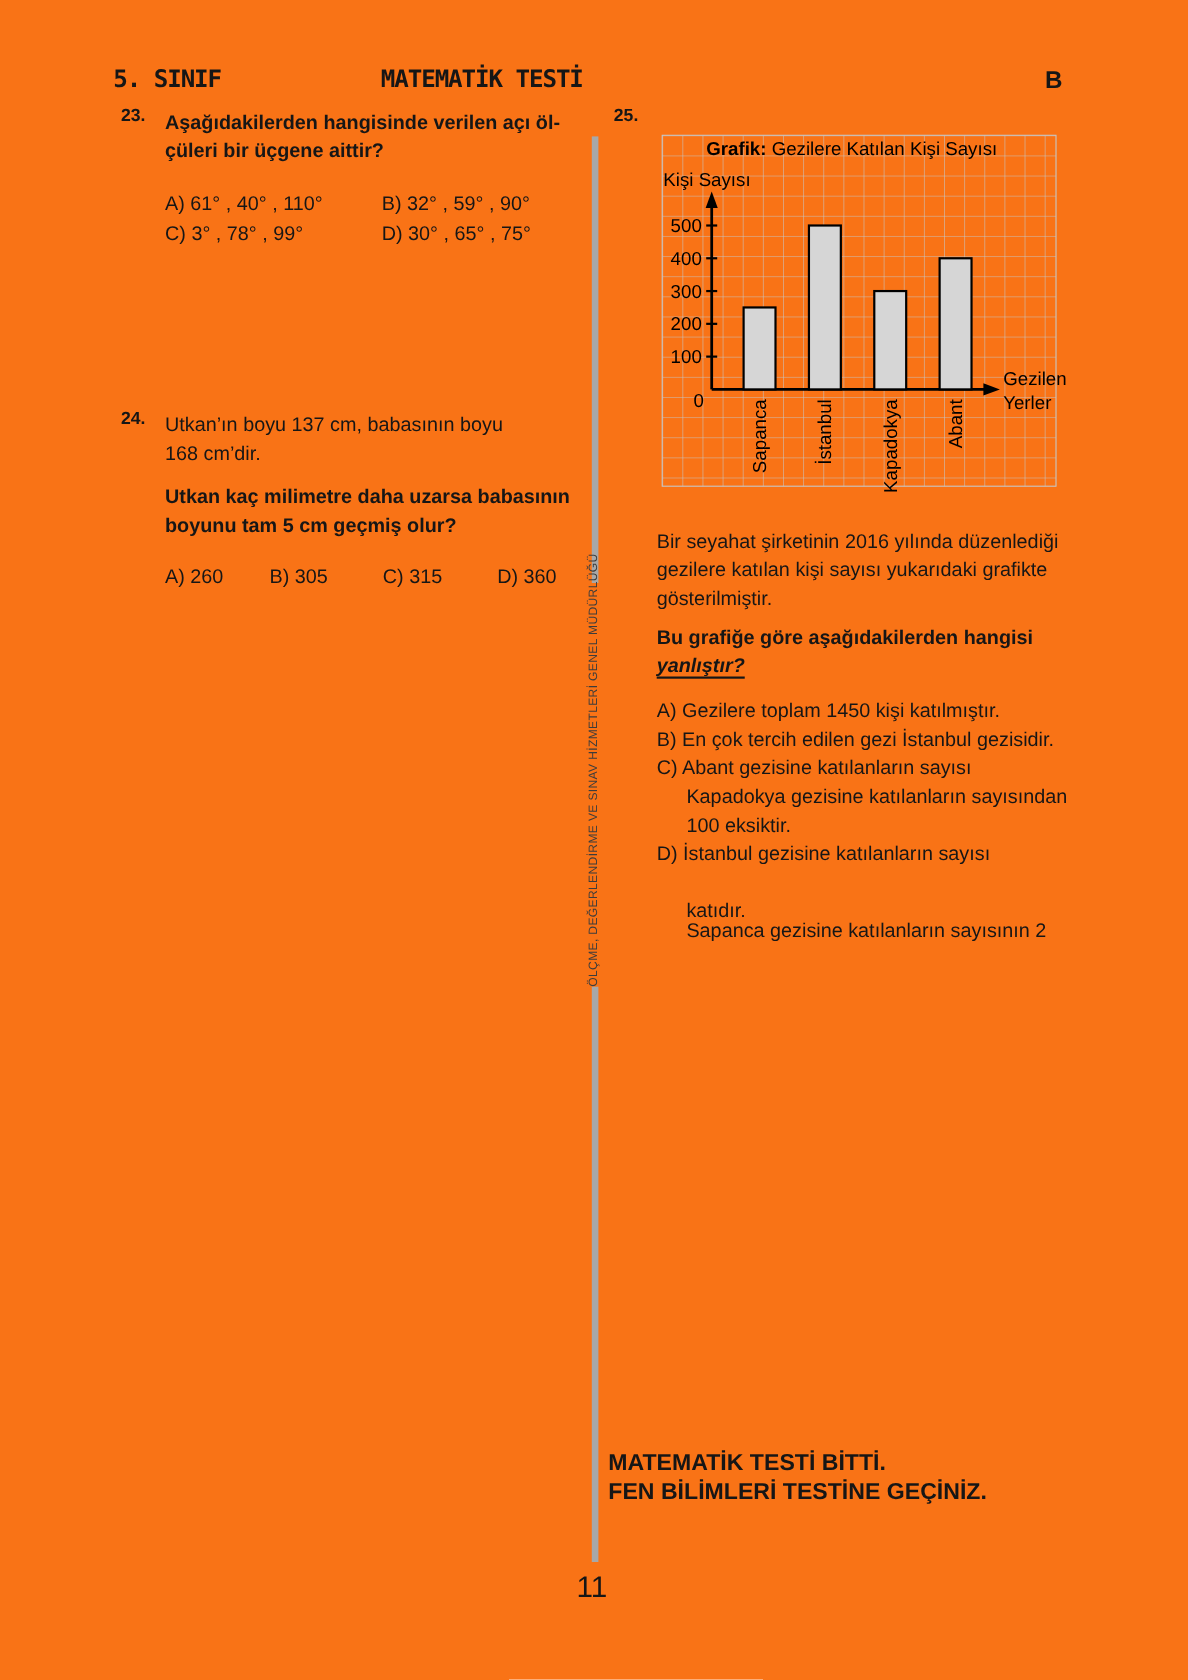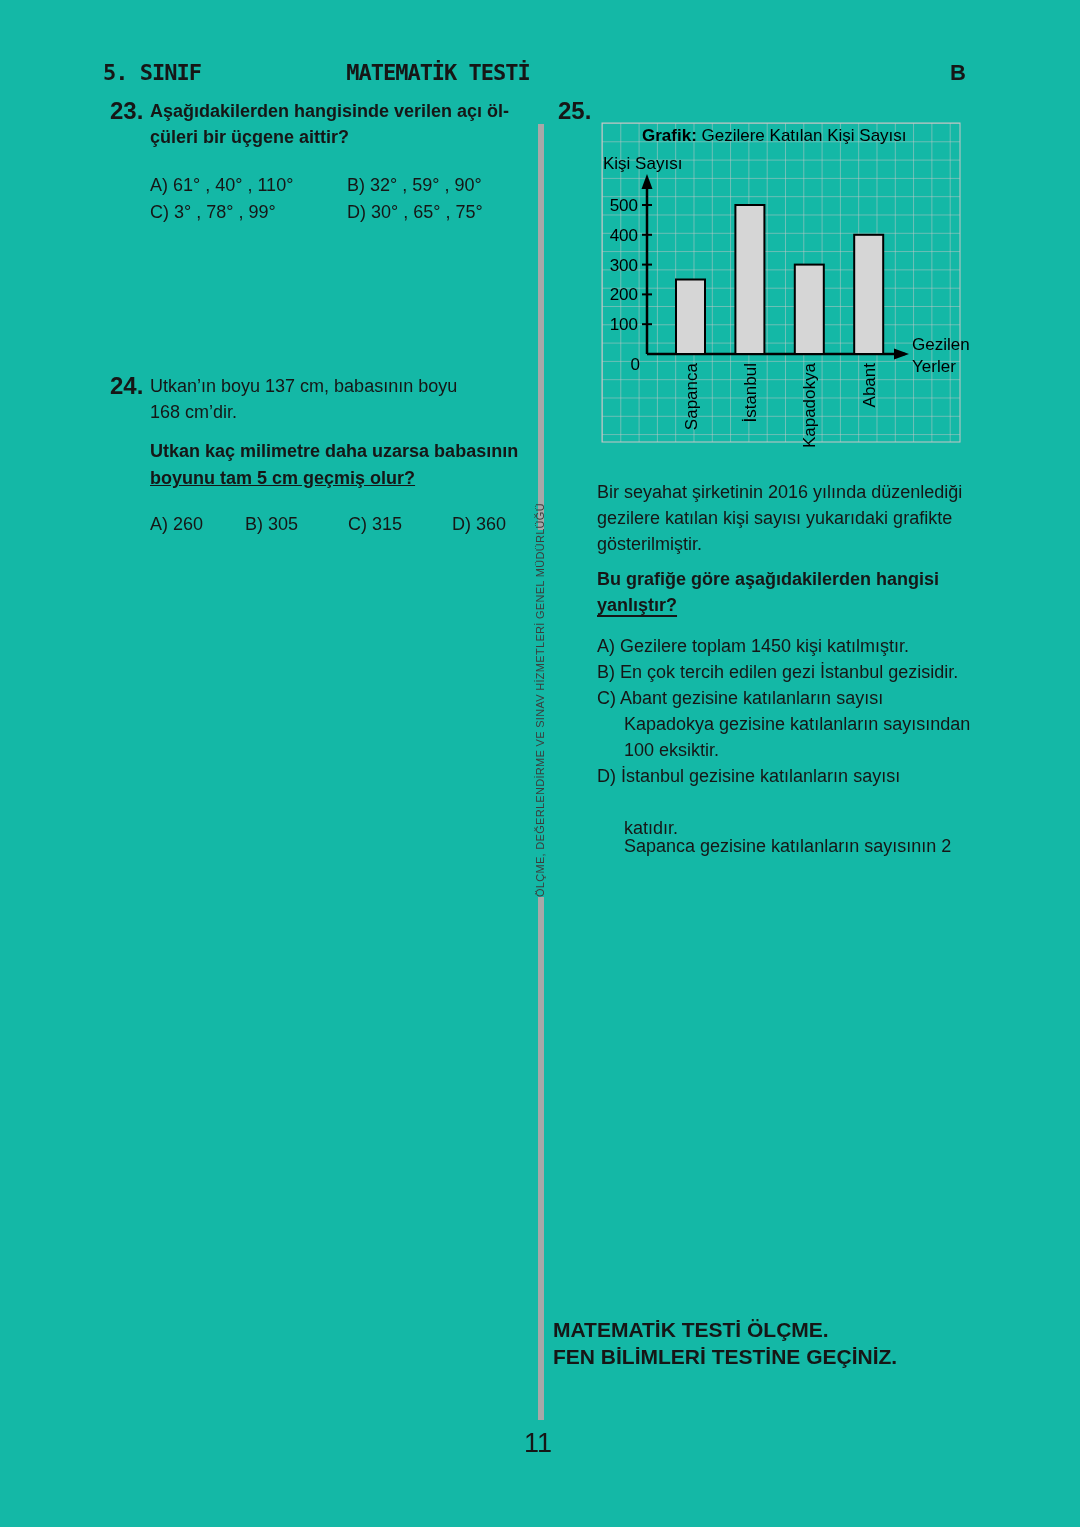--- a/index.html
+++ b/index.html
@@ -1,27 +1,27 @@
 <!DOCTYPE html>
 <html><head>
 <meta charset="utf-8">
 <style>
   html,body{margin:0;padding:0;background:#ffffff;}
   #page{
     position:relative;
     width:1080px;height:1527px;
-    background:#14b8a6;
+    background:#f97316;
     font-family:"Liberation Sans", sans-serif;
     color:#161616;
     overflow:hidden;
   }
   .abs{position:absolute;white-space:nowrap;}
   .body-text{font-size:18px;line-height:26px;}
   .bold{font-weight:bold;}
-  .qnum{font-size:24px;font-weight:bold;}
+  .qnum{font-size:16px;font-weight:bold;}
   .header-font{font-family:"DejaVu Sans Mono", monospace;font-weight:bold;font-size:22px;letter-spacing:-1px;}
 
   
   .hdr-grade{left:103px;top:60px;}
   .hdr-title{left:0;top:60px;width:876px;text-align:center;}
   .hdr-booklet{left:950px;top:60px;font-family:"Liberation Sans",sans-serif;font-size:22px;font-weight:bold;letter-spacing:0;}
 
   
   .q23-num{left:110px;top:97px;}
   .q23-l1{left:150px;top:98px;}
@@ -29,35 +29,35 @@
   .q23-oa{left:150px;top:172px;}
   .q23-ob{left:347px;top:172px;}
   .q23-oc{left:150px;top:199px;}
   .q23-od{left:347px;top:199px;}
 
   
   .q24-num{left:110px;top:372px;}
   .q24-l1{left:150px;top:373px;}
   .q24-l2{left:150px;top:399px;}
   .q24-b1{left:150px;top:438px;}
-  .q24-b2{left:150px;top:465px;text-decoration:underline;}
+  .q24-b2{left:150px;top:465px;}
   .q24-oa{left:150px;top:511px;}
   .q24-ob{left:245px;top:511px;}
   .q24-oc{left:348px;top:511px;}
   .q24-od{left:452px;top:511px;}
 
   
   .q25-num{left:558px;top:97px;}
   .chart-wrap{left:560px;top:100px;width:440px;height:380px;}
   .q25-p1{left:597px;top:479px;}
   .q25-p2{left:597px;top:505px;}
   .q25-p3{left:597px;top:531px;}
   .q25-q1{left:597px;top:566px;}
   .q25-q2{left:597px;top:592px;}
-  .underline{text-decoration:underline;text-underline-offset:4px;text-decoration-thickness:2px;}
+  .underline{text-decoration:underline;text-underline-offset:4px;text-decoration-thickness:2px;font-style:italic;}
   .q25-oa{left:597px;top:633px;}
   .q25-ob{left:597px;top:659px;}
   .q25-oc1{left:597px;top:685px;}
   .q25-oc2{left:624px;top:711px;}
   .q25-oc3{left:624px;top:737px;}
   .q25-od1{left:597px;top:763px;}
   .q25-od2{left:624px;top:789px;margin-top:44px;}
   .q25-od3{left:624px;top:815px;}
 
   
@@ -154,17 +154,17 @@
   <div class="abs body-text q25-oc2">Kapadokya gezisine katılanların sayısından</div>
   <div class="abs body-text q25-oc3">100 eksiktir.</div>
   <div class="abs body-text q25-od1">D) İstanbul gezisine katılanların sayısı</div>
   <div class="abs body-text q25-od2">Sapanca gezisine katılanların sayısının 2</div>
   <div class="abs body-text q25-od3">katıdır.</div>
 
   <div class="div-bar div-bar-top"></div>
   <div class="divider-text">ÖLÇME, DEĞERLENDİRME VE SINAV HİZMETLERİ GENEL MÜDÜRLÜĞÜ</div>
   <div class="div-bar div-bar-bottom"></div>
 
-  <div class="abs foot-l1">MATEMATİK TESTİ ÖLÇME.</div>
+  <div class="abs foot-l1">MATEMATİK TESTİ BİTTİ.</div>
   <div class="abs foot-l2">FEN BİLİMLERİ TESTİNE GEÇİNİZ.</div>
   <div class="abs page-num">11</div>
 
 </div>
 
 </body></html>

